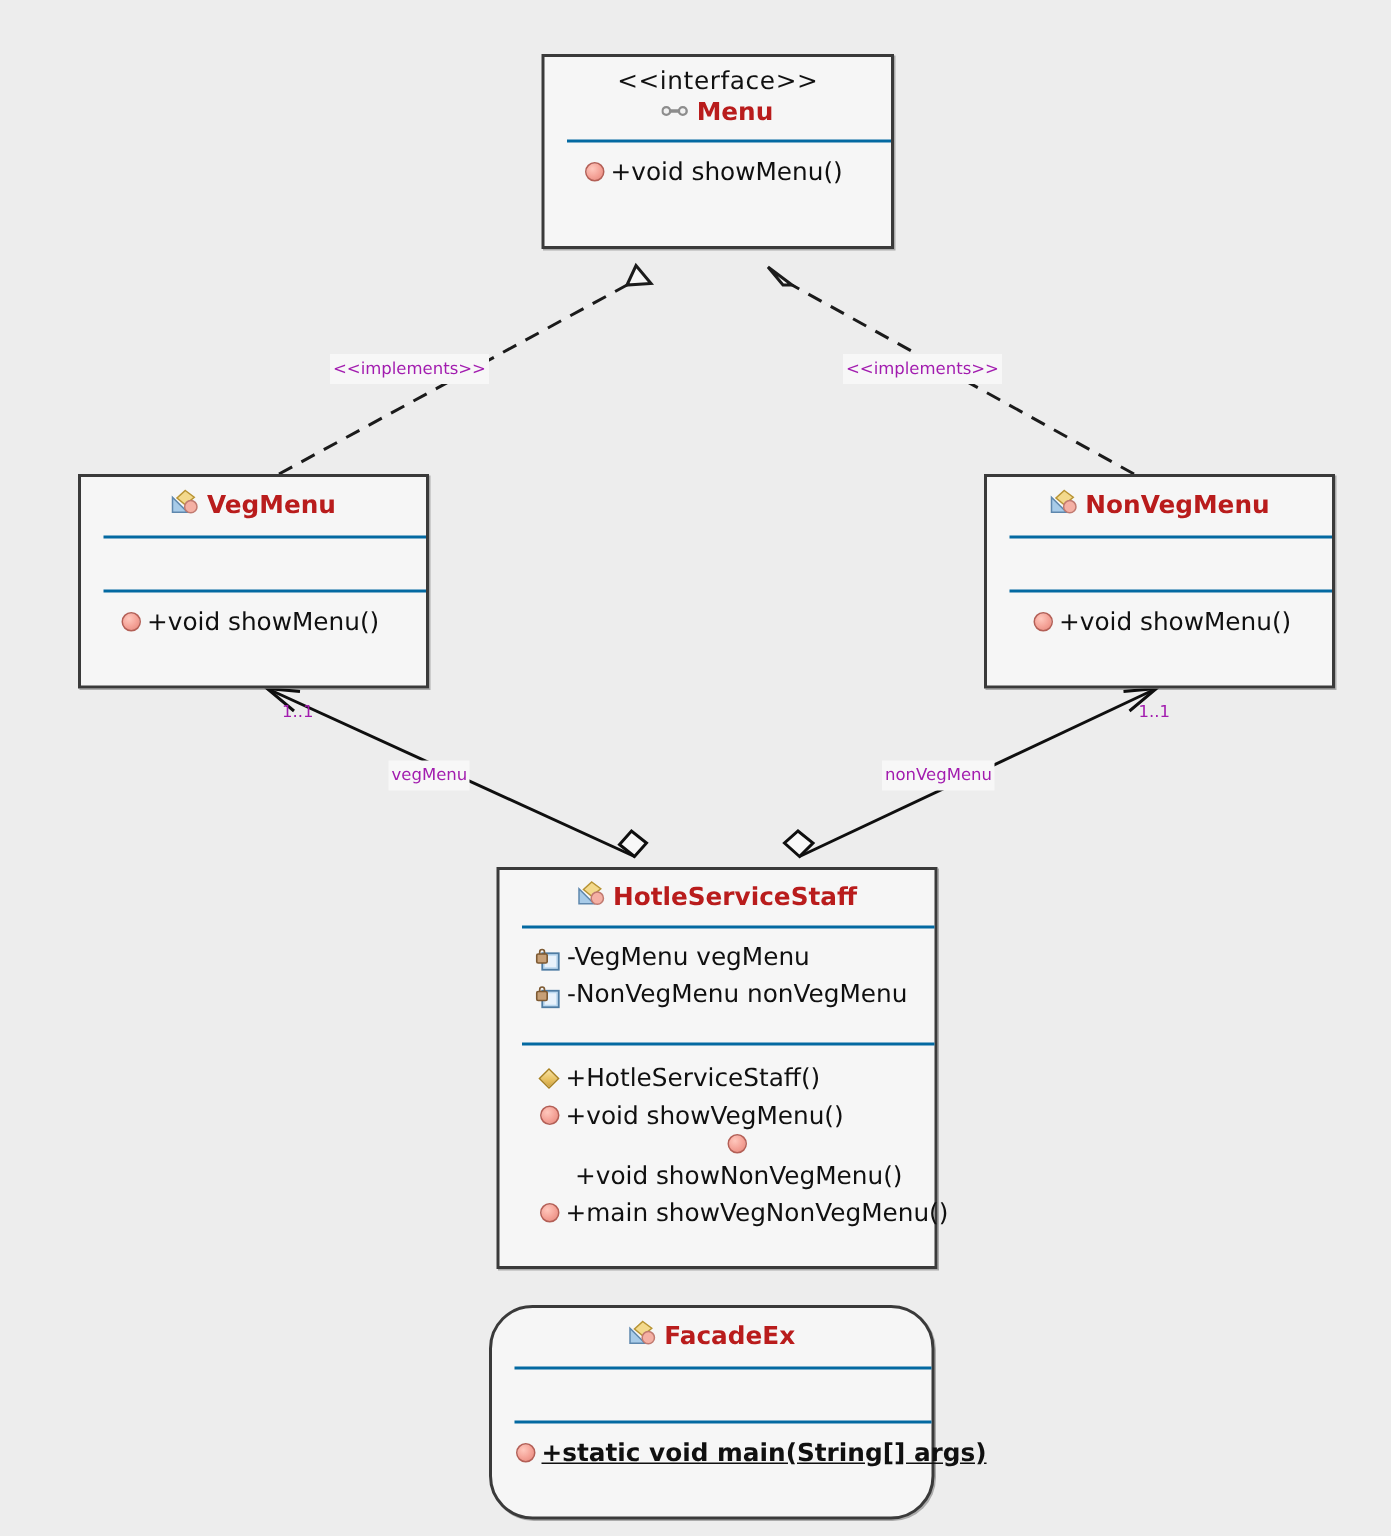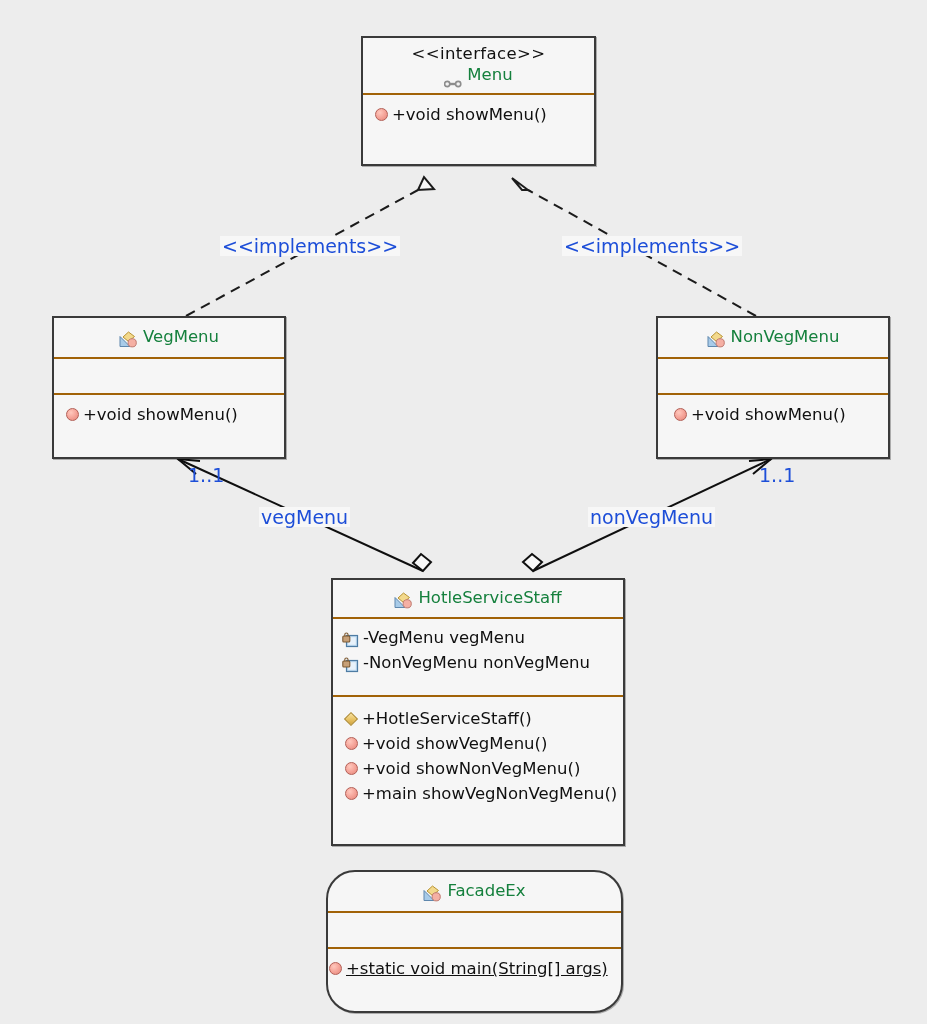--- a/index.html
+++ b/index.html
@@ -29,40 +29,41 @@
     position: absolute;
     background: #f6f6f6;
     border: 2px solid #3a3a3a;
     box-sizing: border-box;
     box-shadow: 1px 1px 0 rgba(0,0,0,0.28);
   }
   .compartment {
     box-sizing: border-box;
   }
   .compartment + .compartment {
-    border-top: 2px solid #a16207;
+    border-top: 2px solid #0369a1;
+    margin-left: 15px;
   }
   .hdr {
     text-align: center;
     padding: 6px 4px 7px 4px;
   }
   .stereotype {
     font-size: 16.5px;
     color: #111;
     letter-spacing: 0.4px;
     line-height: 20px;
   }
   .cname {
     font-size: 16.5px;
-    font-weight: normal;
-    color: #15803d;
+    font-weight: bold;
+    color: #b91c1c;
     line-height: 22px;
     white-space: nowrap;
     display: flex;
-    align-items: flex-end;
+    align-items: flex-start;
     justify-content: center;
     gap: 5px;
   }
   .members {
     padding: 7px 0 10px 0;
   }
   .member {
     display: flex;
     align-items: center;
     gap: 2px;
@@ -108,22 +109,22 @@
     background: linear-gradient(135deg, #f8e2a0 0%, #e8c263 55%, #cfa23f 100%);
     border: 1px solid #a8801f;
     box-sizing: border-box;
   }
   
   .icon-field { width: 17px; height: 16px; }
 
   
   .edge-label {
     position: absolute;
-    font-size: 19px;
-    color: #1d4ed8;
+    font-size: 11px;
+    color: #a21caf;
     background: #f7f7f7;
     padding: 0 2px;
     white-space: nowrap;
     line-height: 20px;
   }
   .edge-label.plain {
     background: transparent;
   }
 </style>
 </head>
@@ -291,21 +292,21 @@
             <i></i>
           </span>
         <span class="mtext">+HotleServiceStaff()</span>
       </div>
       <div class="member" style="padding-left:12px;">
         <span class="icon icon-method">
             <i></i>
           </span>
         <span class="mtext">+void showVegMenu()</span>
       </div>
-      <div class="member" style="padding-left:12px;">
+      <div class="member" style="padding-left:12px;flex-direction:column;">
         <span class="icon icon-method">
             <i></i>
           </span>
         <span class="mtext">+void showNonVegMenu()</span>
       </div>
       <div class="member" style="padding-left:12px;">
         <span class="icon icon-method">
             <i></i>
           </span>
         <span class="mtext">+main showVegNonVegMenu()</span>
@@ -321,21 +322,21 @@
             <polygon points="1,15.5 1,5.5 11,15.5" fill="#a8cbe8" stroke="#5e87ad" stroke-width="1"></polygon>
             <polygon points="9.5,1 15.5,5.5 9.5,10.5 4,6" fill="#f3d98c" stroke="#b89434" stroke-width="1"></polygon>
             <circle cx="13.2" cy="11.8" r="4.1" fill="#f5b0a4" stroke="#c07a70" stroke-width="1"></circle>
           </svg>
         </span>
         <span>FacadeEx</span>
       </div>
     </div>
     <div class="compartment empty-compartment"></div>
     <div class="compartment members">
-      <div class="member static" style="padding-left:1px;">
+      <div class="member static" style="padding-left:1px;font-weight:bold;">
         <span class="icon icon-method">
             <i></i>
           </span>
         <span class="mtext">+static void main(String[] args)</span>
       </div>
     </div>
   </div>
 
 </div>
 

